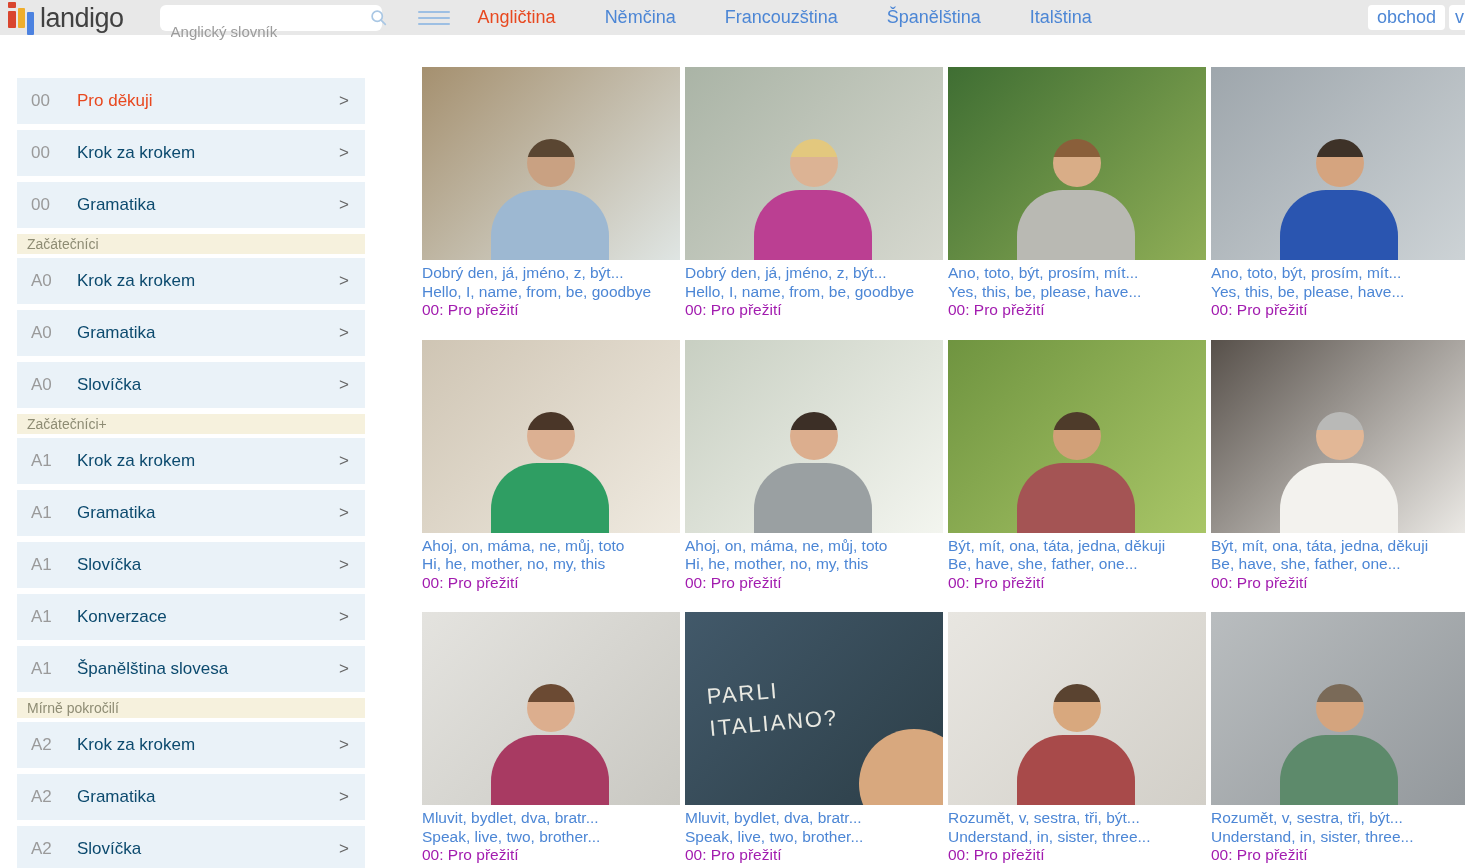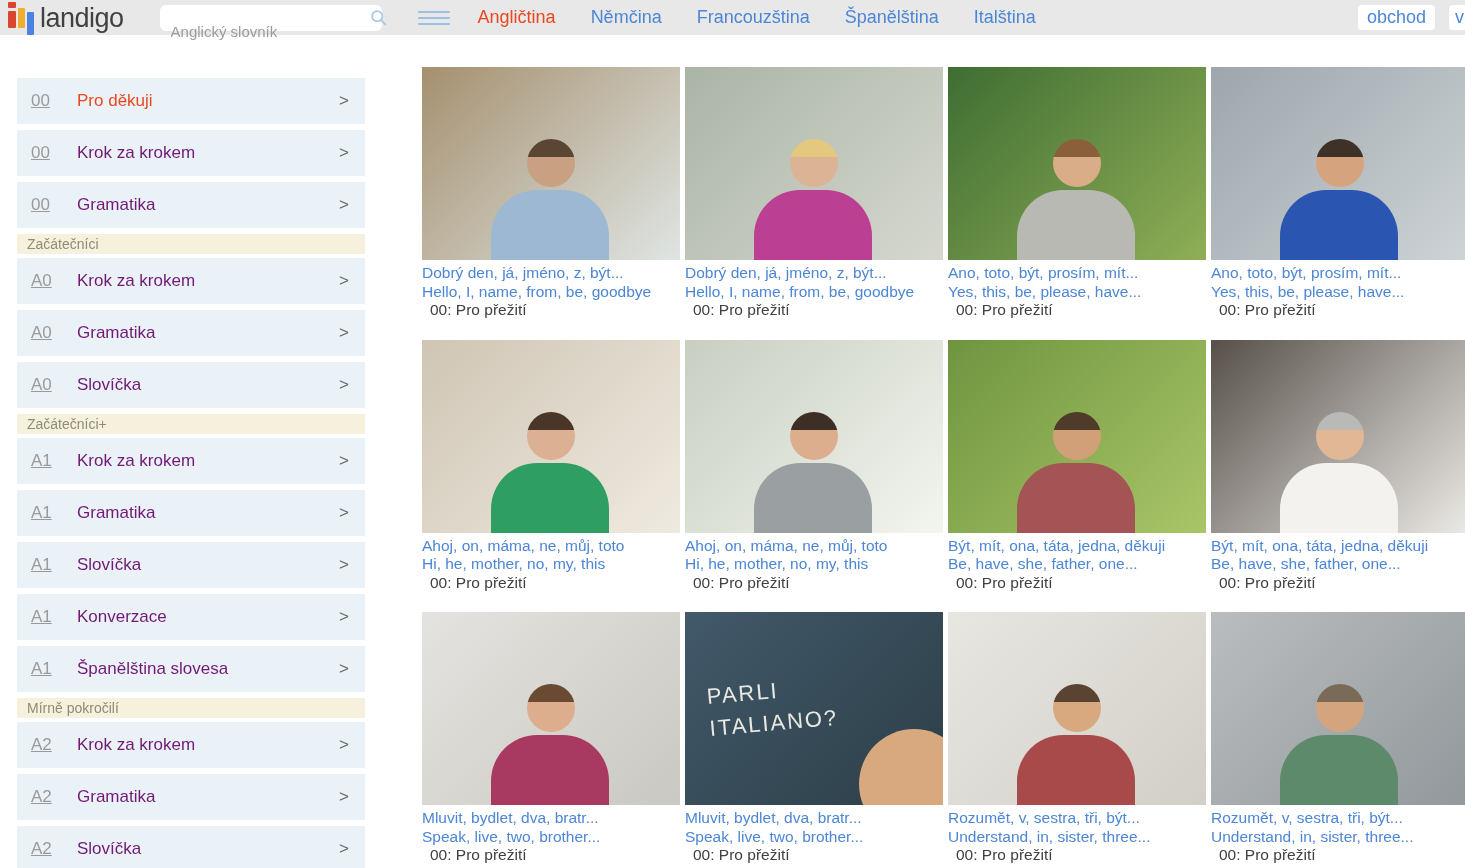--- a/index.html
+++ b/index.html
@@ -21,55 +21,55 @@
     display:flex; align-items:center; padding:0 8px 0 11px; }
   .search-box input { flex:1; border:none; outline:none; font-size:15px; color:#333; background:transparent;
     font-family:"Liberation Sans", sans-serif;margin-top:28px; }
   .search-box input::placeholder { color:#9b9b9b; }
   .search-icon { width:17px; height:17px; flex:0 0 auto; cursor:pointer; }
 
   .hamburger { margin-left:36px; width:32px; height:14px; display:flex; flex-direction:column;
     justify-content:space-between; cursor:pointer; }
   .hamburger span { display:block; height:2px; background:#9dbfe3; border-radius:1px; }
 
-  .lang-nav { margin-left:28px; display:flex; gap:35px; }
+  .lang-nav { margin-left:28px; display:flex; gap:49px; }
   .nav-link { font-size:18px; color:#4c86d5; text-decoration:none; cursor:pointer; white-space:nowrap; }
   .nav-link.active { color:#e8481f; }
 
-  .header-right { margin-left:auto; display:flex; gap:14px; padding-right:0;justify-content:center; }
+  .header-right { margin-left:auto; display:flex; gap:4px; padding-right:0;justify-content:center; }
   .shop-btn { background:#fff; border:none; border-radius:4px; color:#4c86d5; font-size:18px;
     padding:2px 9px; cursor:pointer; font-family:"Liberation Sans", sans-serif; }
   .partial-btn { background:#fff; border:none; border-radius:4px 0 0 4px; color:#4c86d5; font-size:18px;
     padding:2px 2px 2px 6px; width:16px; overflow:hidden; cursor:pointer; font-family:"Liberation Sans", sans-serif; }
 
   
   .sidebar { position:absolute; left:17px; top:78px; width:348px; }
   .section-title { background:#f6f1dd; color:#8e8c74; font-size:14px; height:20px; line-height:20px;
     padding-left:10px; margin-bottom:4px; }
   .side-item { background:#eaf2f8; height:46px; margin-bottom:6px; display:flex; align-items:center;
     padding:0 16px 0 14px; cursor:pointer; }
-  .side-code { color:#9a9a9a; font-size:17px; width:33px; flex:0 0 auto;text-decoration:underline; }
-  .side-label { color:#701a75; font-size:17px; margin-left:13px; }
+  .side-code { color:#9a9a9a; font-size:17px; width:33px; flex:0 0 auto; }
+  .side-label { color:#0c4a6e; font-size:17px; margin-left:13px; }
   .side-item.active .side-label { color:#e8481f; }
   .side-chevron { margin-left:auto; color:#666; font-size:17px; }
 
   
   .card-grid { position:absolute; left:422px; top:67px; width:1060px;
     display:grid; grid-template-columns:repeat(4, 258px); column-gap:5px; row-gap:20px; }
   .card { width:270px; cursor:pointer; }
   .photo { position:relative; width:258px; height:193px; overflow:hidden; }
   .person { position:absolute; bottom:-14px; left:50%; transform:translateX(-50%); width:120px; }
   .head { width:48px; height:48px; border-radius:50%; margin:0 auto; }
   .torso { width:118px; height:84px; border-radius:46px 46px 0 0; margin-top:3px; }
   .hand { position:absolute; right:-26px; bottom:-34px; width:110px; height:110px; border-radius:50%; }
   .photo-text { position:absolute; top:32%; left:9%; width:62%; color:#e9e9e2; font-size:22px;
     letter-spacing:2px; line-height:1.45; transform:rotate(-5deg); }
   .caption { padding-top:4px; font-size:15.5px; line-height:18.5px; }
   .cap-cz, .cap-en { color:#4c86d5; display:block; text-decoration:none; white-space:nowrap; overflow:hidden; }
-  .cap-level { color:#404040;margin-left:8px; }
+  .cap-level { color:#a21caf; }
 </style>
 </head>
 <body>
 
 <div class="header">
   <div class="logo">
     <span class="logo-icon">
       <span class="dot"></span>
         <span class="bar-red"></span>
         <span class="bar-yellow"></span>

